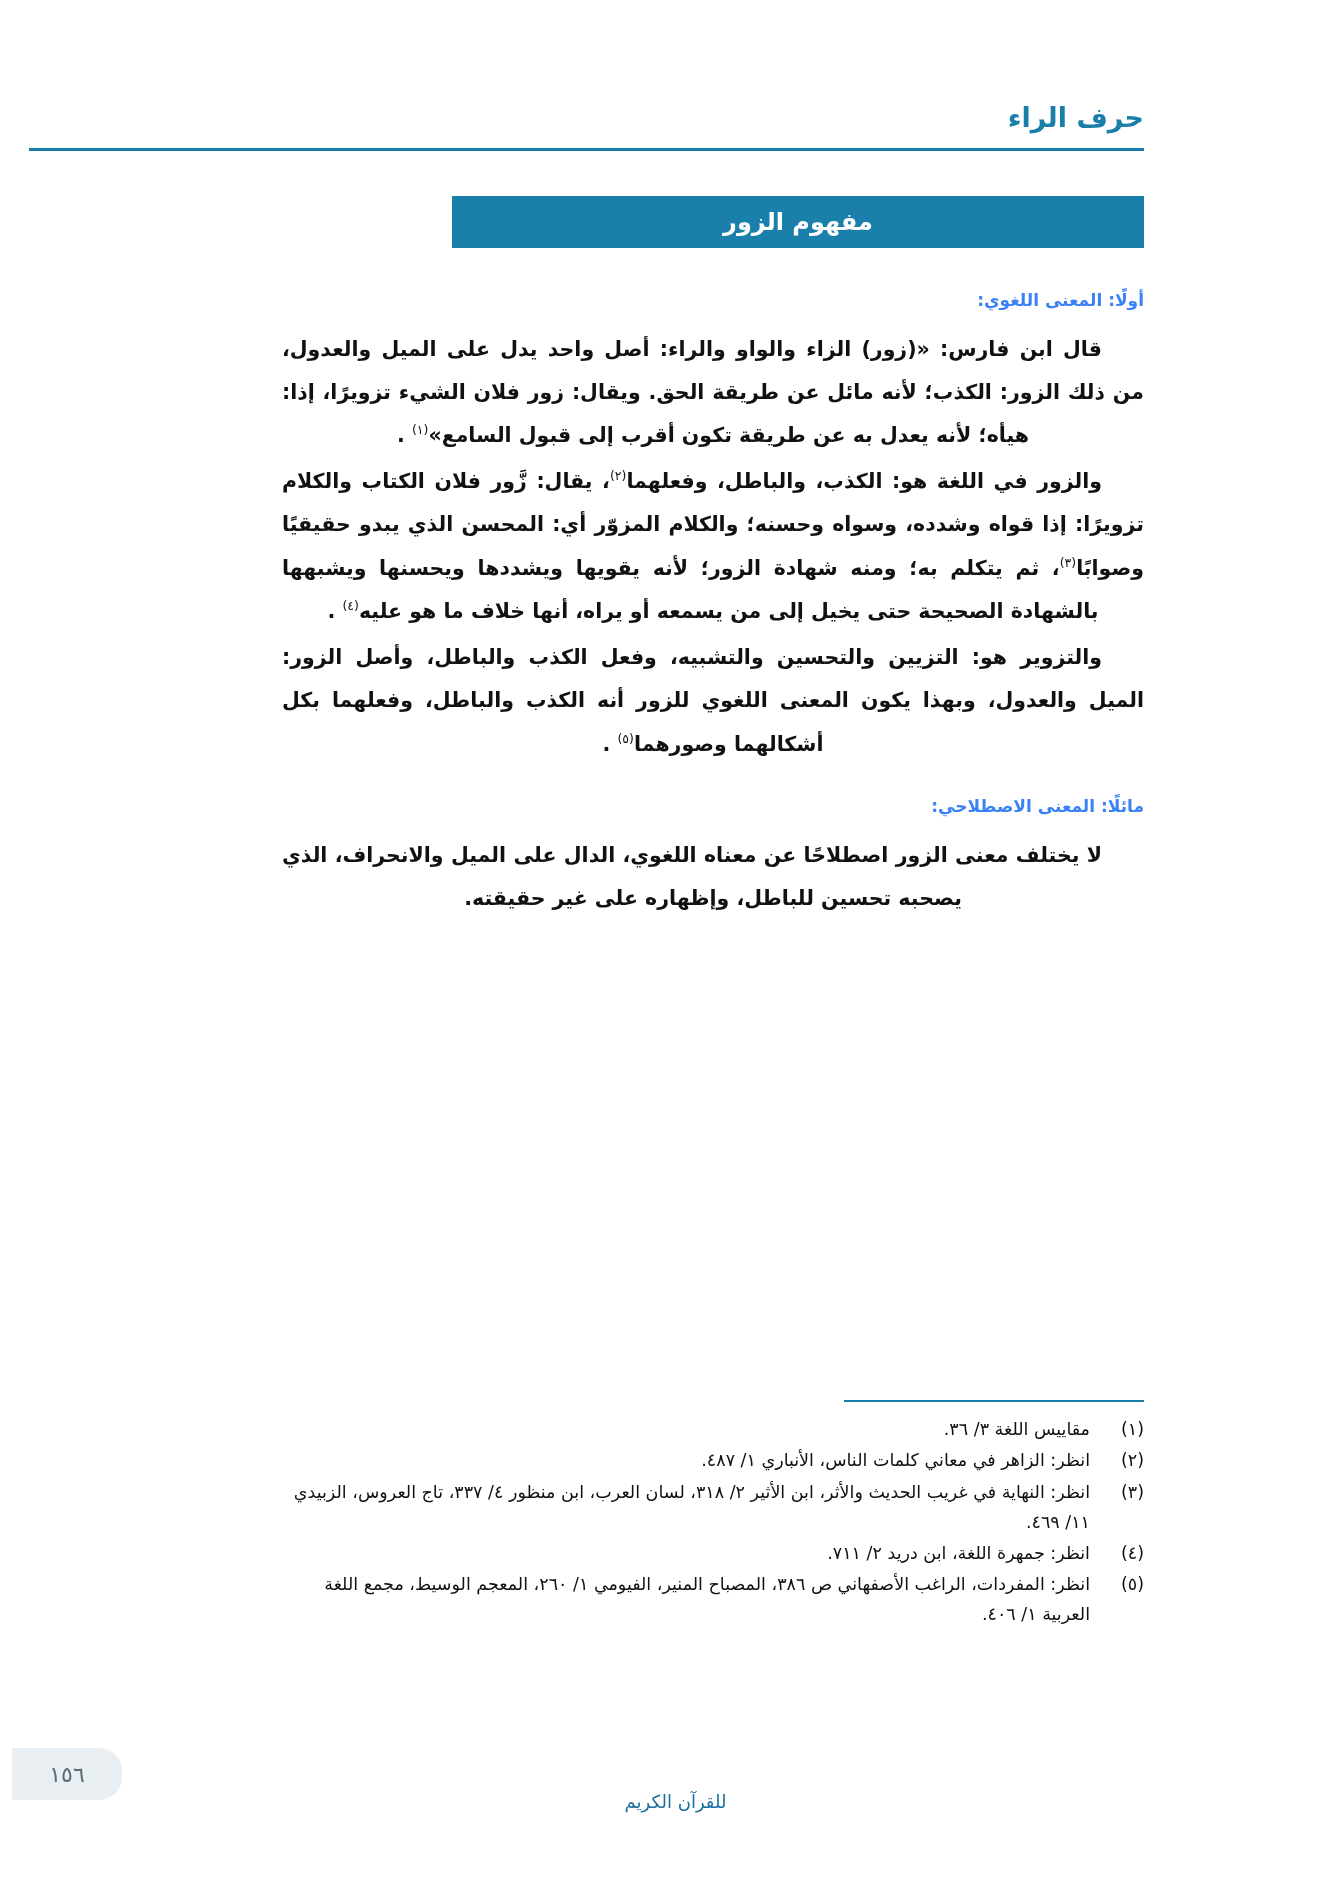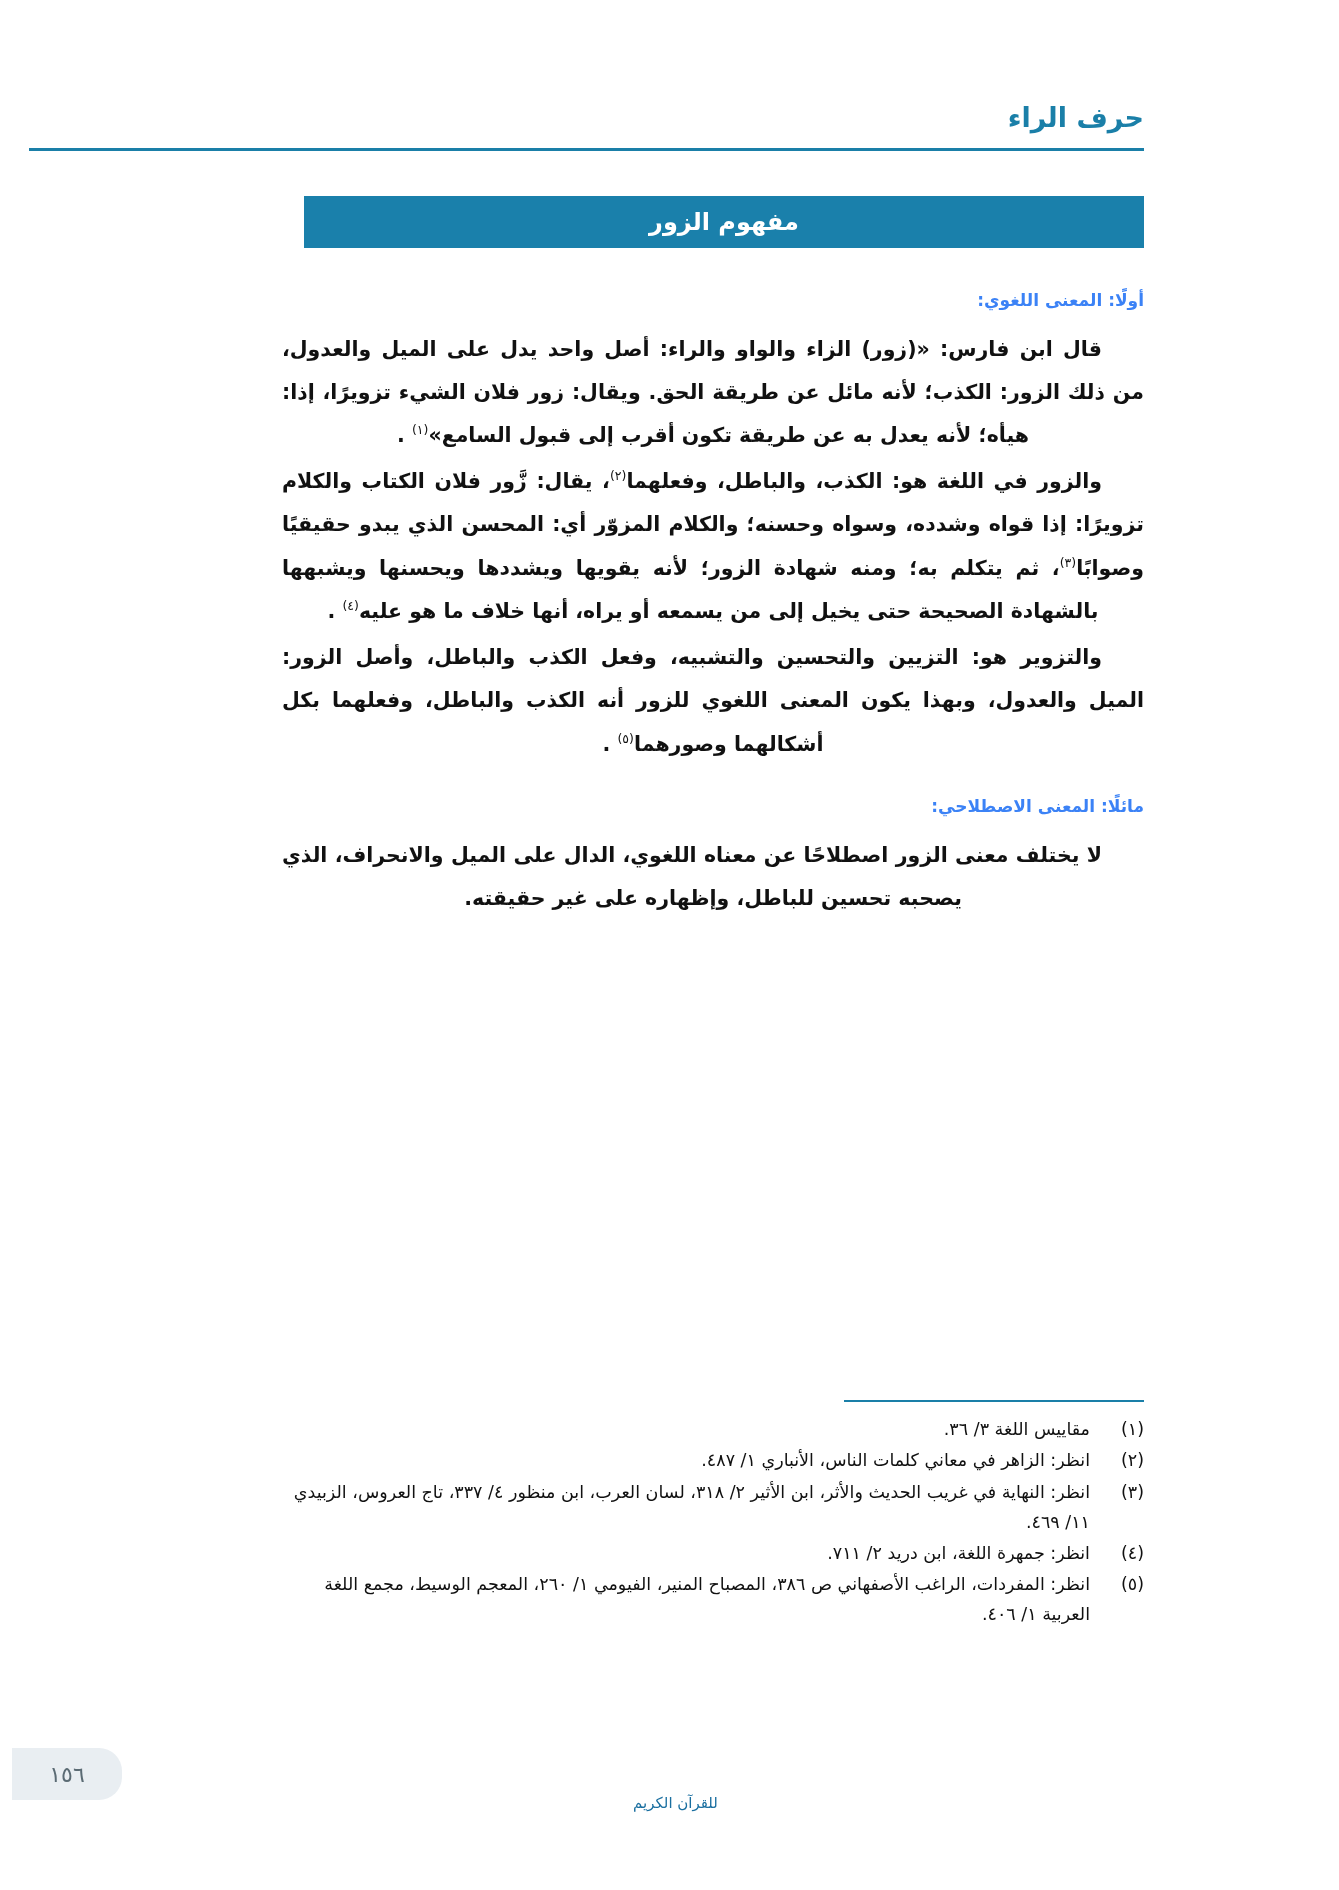--- a/index.html
+++ b/index.html
@@ -48,21 +48,21 @@
     top: 44px;
     height: 3px;
     background: #1a7fa8;
   }
 
   
   .banner {
     position: absolute;
     top: 196px;
     right: 195px;
-    width: 840px;
+    width: 692px;
     height: 52px;
     background: #1a80ab;
     display: flex;
     align-items: center;
     justify-content: center;
   }
   .banner-text {
     color: #ffffff;
     font-size: 24px;
     font-weight: bold;
@@ -178,21 +178,21 @@
     width: 420px;
   }
   .logo-main {
     font-size: 27px;
     font-weight: bold;
     letter-spacing: -2px;
     line-height: 1.05;
     color: #1a6fa0;
   }
   .logo-sub {
-    font-size: 15px;
+    font-size: 18px;
     color: #1a6fa0;
     letter-spacing: 0px;
     margin-top: 2px;
   }
 </style>
 </head>
 <body>
 
 <div class="page">
 

